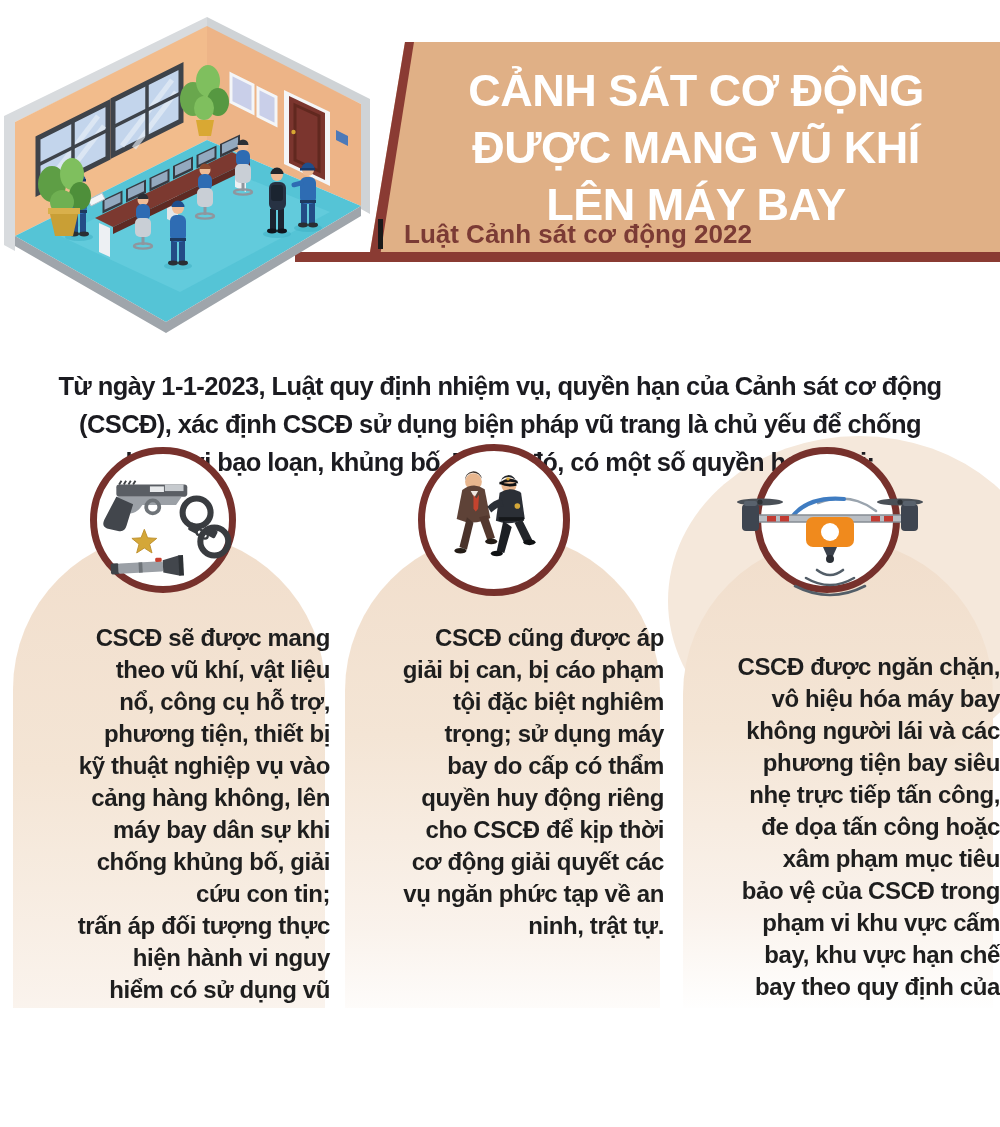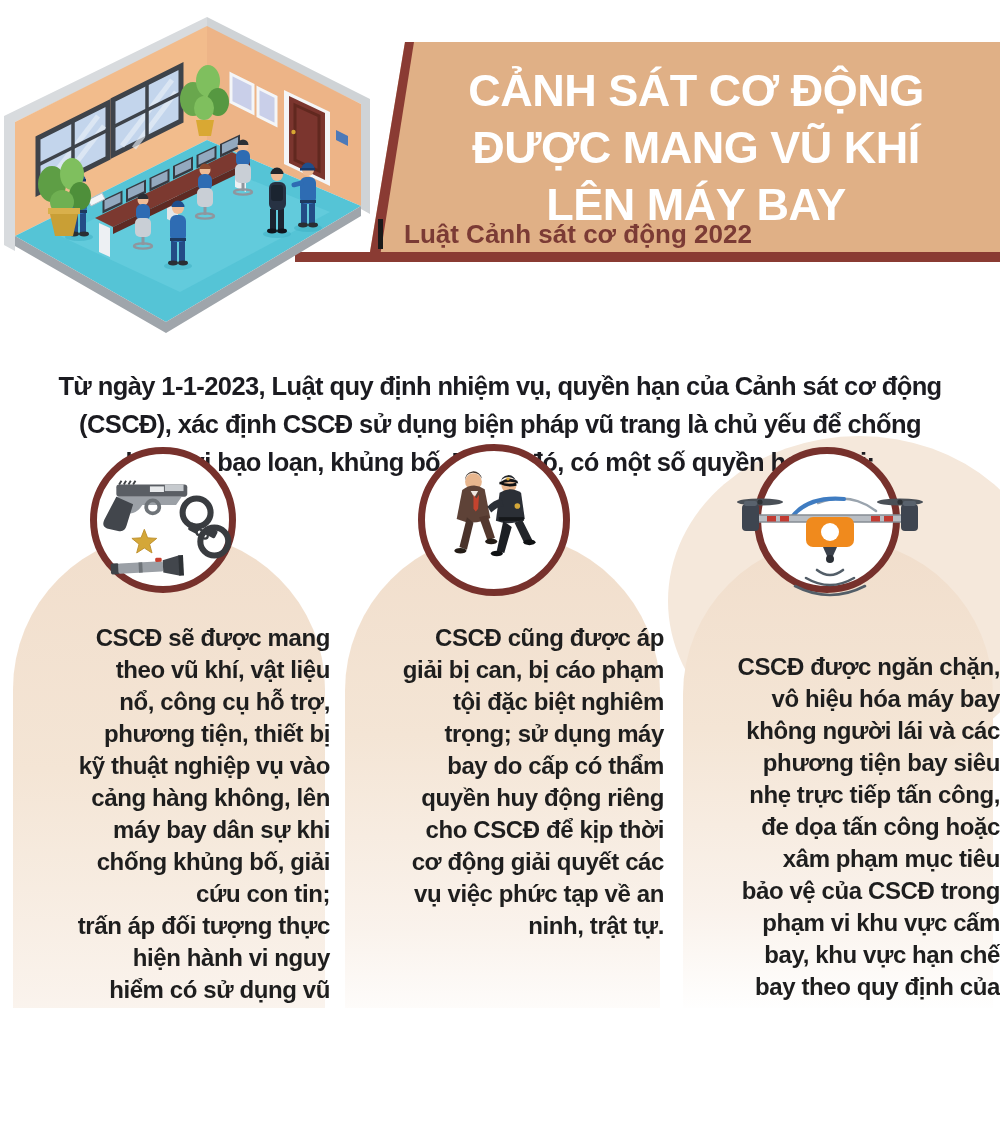--- a/index.html
+++ b/index.html
@@ -261,21 +261,21 @@
 bảo vệ vận chuyển
 hàng đặc biệt.</div>
   <div class="card-text card-text2">CSCĐ cũng được áp
 giải bị can, bị cáo phạm
 tội đặc biệt nghiêm
 trọng; sử dụng máy
 bay do cấp có thẩm
 quyền huy động riêng
 cho CSCĐ để kịp thời
 cơ động giải quyết các
-vụ việc phức tạp về an
+vụ ngăn phức tạp về an
 ninh, trật tự.</div>
   <div class="card-text card-text3">CSCĐ được ngăn chặn,
 vô hiệu hóa máy bay
 không người lái và các
 phương tiện bay siêu
 nhẹ trực tiếp tấn công,
 đe dọa tấn công hoặc
 xâm phạm mục tiêu
 bảo vệ của CSCĐ trong
 phạm vi khu vực cấm

